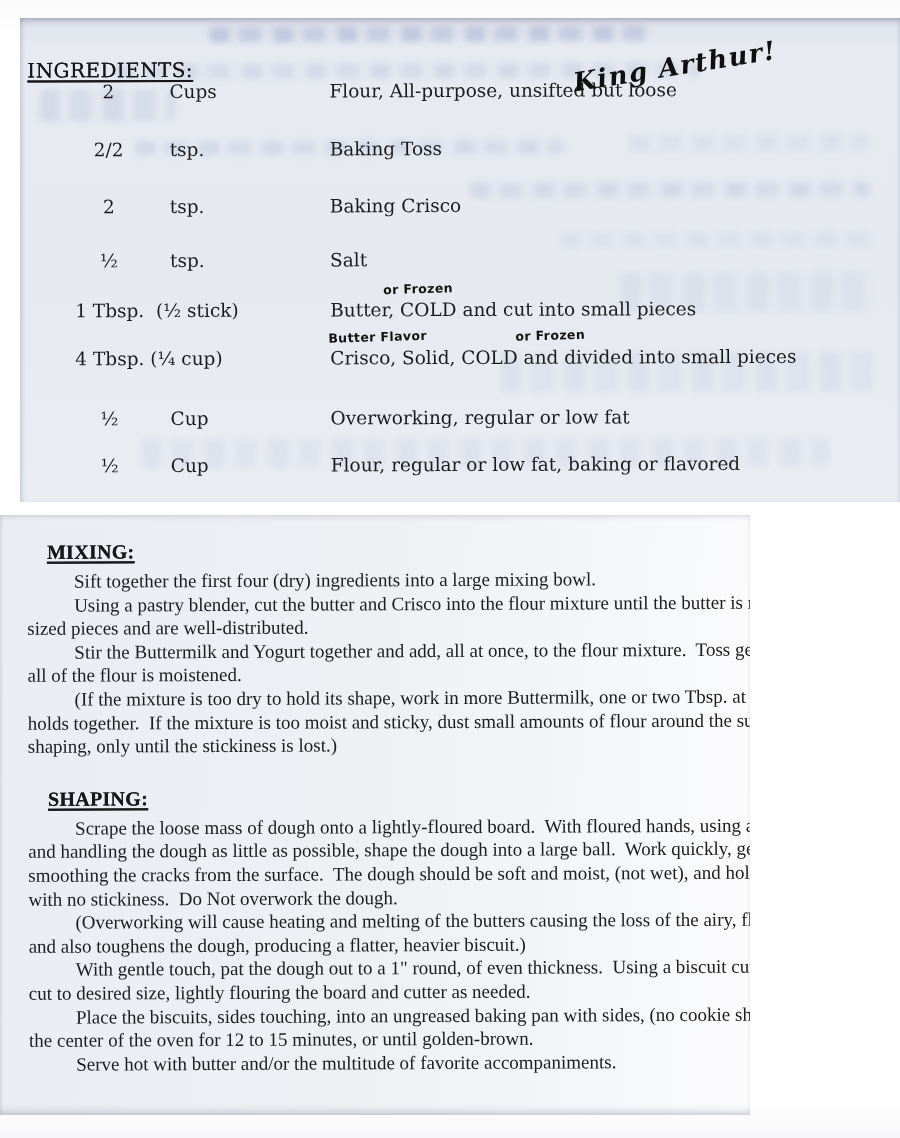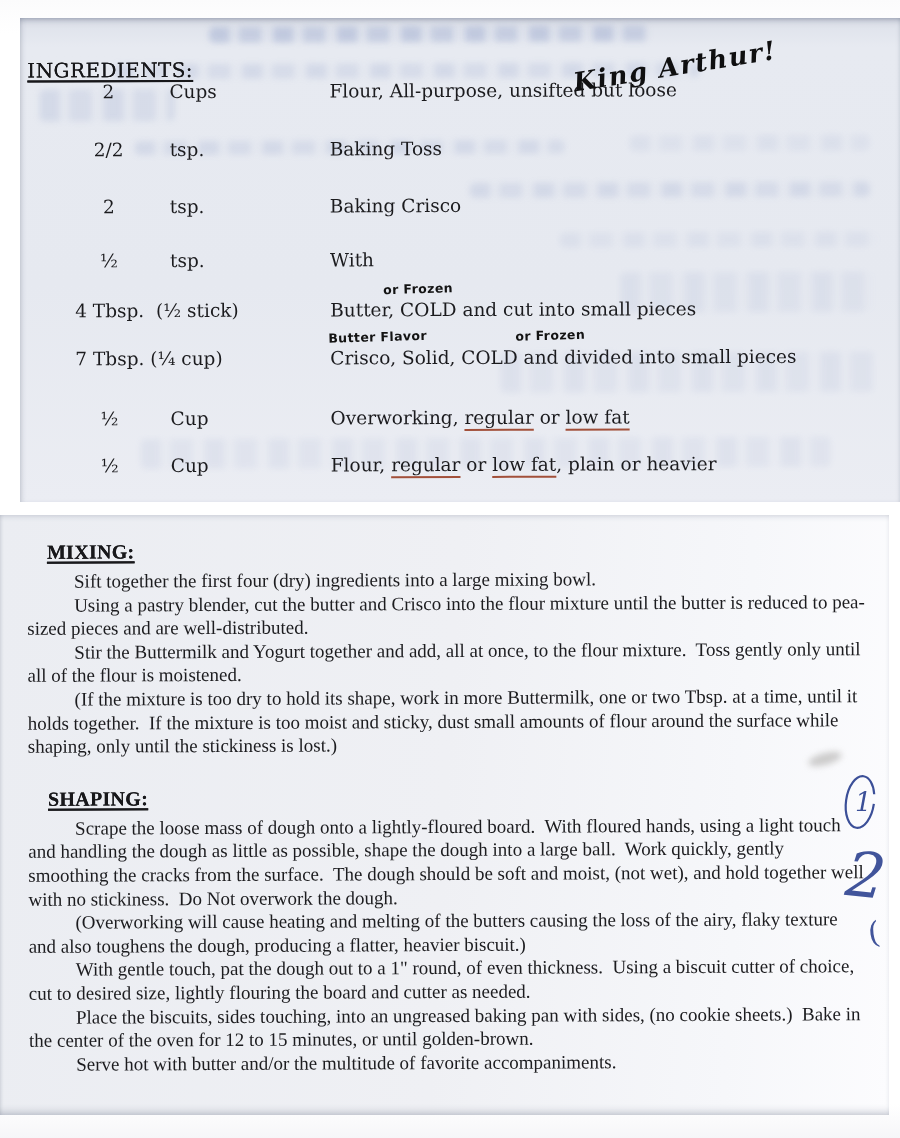--- a/index.html
+++ b/index.html
@@ -35,21 +35,20 @@
     text-shadow:0 0 .5px #17171a;
     margin-top:33px;
   }
   .ing-row{position:absolute;left:0;width:880px;height:28px;font-family:"DejaVu Serif", serif;font-size:18.5px;color:#1b1b1e;}
   .r1{top:62px}.r2{top:120px}.r3{top:177px}.r4{top:231px}.r5{top:281px}.r6{top:329px}.r7{top:389px}.r8{top:436px}
   .col-q{position:absolute;left:52px;width:74px;text-align:center;}
   .col-u{position:absolute;left:150px;}
   .col-qu{position:absolute;left:55px;white-space:pre;}
   .col-d{position:absolute;left:310px;white-space:pre;}
   .ru{
-    text-decoration:underline;
     text-decoration-color:#a2503a;
     text-decoration-thickness:2.2px;
     text-underline-offset:4.5px;
   }
   .hand-small{
     position:absolute;
     font-family:"DejaVu Sans", sans-serif;
     font-weight:bold;font-size:12.5px;color:#131313;
     letter-spacing:.4px;transform:rotate(-1.5deg);
     white-space:pre;
@@ -58,21 +57,21 @@
     position:absolute;left:553px;top:34px;
     font-family:"DejaVu Serif", serif;
     font-style:italic;font-weight:bold;
     font-size:26px;color:#0f0f10;
     transform:rotate(-9deg);
     letter-spacing:1.5px;white-space:pre;
   }
 
   
   .scan2{
-    position:absolute;left:0px;top:515px;width:889px;height:600px;
+    position:absolute;left:0px;top:515px;width:750px;height:600px;
     background:linear-gradient(93deg,#ebedf2 0%,#eff0f4 50%,#f6f7fa 82%,#fcfcfe 100%);
     box-shadow:inset 0 4px 6px -4px rgba(70,80,105,.3), inset 0 -7px 10px -6px rgba(70,80,105,.4), inset 3px 0 5px -4px rgba(70,80,105,.2);
     overflow:hidden;
   }
   .scan2-inner{position:absolute;left:28px;top:24px;width:840px;transform:rotate(-0.25deg);}
   .sec-heading{
     font-size:20px;color:#18181b;margin:0 0 6px 20px;
     letter-spacing:.3px;
     text-decoration:underline;text-decoration-thickness:1.6px;text-underline-offset:3px;
     text-shadow:0 0 .4px #18181b;
@@ -145,46 +144,46 @@
 
       <div class="ing-row r3">
         <span class="col-q">2</span>
         <span class="col-u">tsp.</span>
         <span class="col-d">Baking Crisco</span>
       </div>
 
       <div class="ing-row r4">
         <span class="col-q">½</span>
         <span class="col-u">tsp.</span>
-        <span class="col-d">With</span>
+        <span class="col-d">Salt</span>
       </div>
 
       <div class="ing-row r5">
         <span class="hand-small" style="left:363px;top:-18px;">or Frozen</span>
-        <span class="col-qu">4 Tbsp.  (½ stick)</span>
+        <span class="col-qu">1 Tbsp.  (½ stick)</span>
         <span class="col-d">Butter, COLD and cut into small pieces</span>
       </div>
 
       <div class="ing-row r6">
         <span class="hand-small" style="left:308px;top:-18px;">Butter Flavor</span>
         <span class="hand-small" style="left:495px;top:-19px;">or Frozen</span>
-        <span class="col-qu">7 Tbsp. (¼ cup)</span>
+        <span class="col-qu">4 Tbsp. (¼ cup)</span>
         <span class="col-d">Crisco, Solid, COLD and divided into small pieces</span>
       </div>
 
       <div class="ing-row r7">
         <span class="col-q">½</span>
         <span class="col-u">Cup</span>
         <span class="col-d"><span>Overworking, </span><span class="ru">regular</span><span> or </span><span class="ru">low fat</span><span></span></span>
       </div>
 
       <div class="ing-row r8">
         <span class="col-q">½</span>
         <span class="col-u">Cup</span>
-        <span class="col-d"><span>Flour, </span><span class="ru">regular</span><span> or </span><span class="ru">low fat</span><span>, plain or heavier</span></span>
+        <span class="col-d"><span>Flour, </span><span class="ru">regular</span><span> or </span><span class="ru">low fat</span><span>, baking or flavored</span></span>
       </div>
 
     </div>
   </div>
 
   <div class="scan2">
     <div class="scan2-inner">
 
       <h2 class="sec-heading">MIXING:</h2>
       <p class="body-p">Sift together the first four (dry) ingredients into a large mixing bowl.</p>

